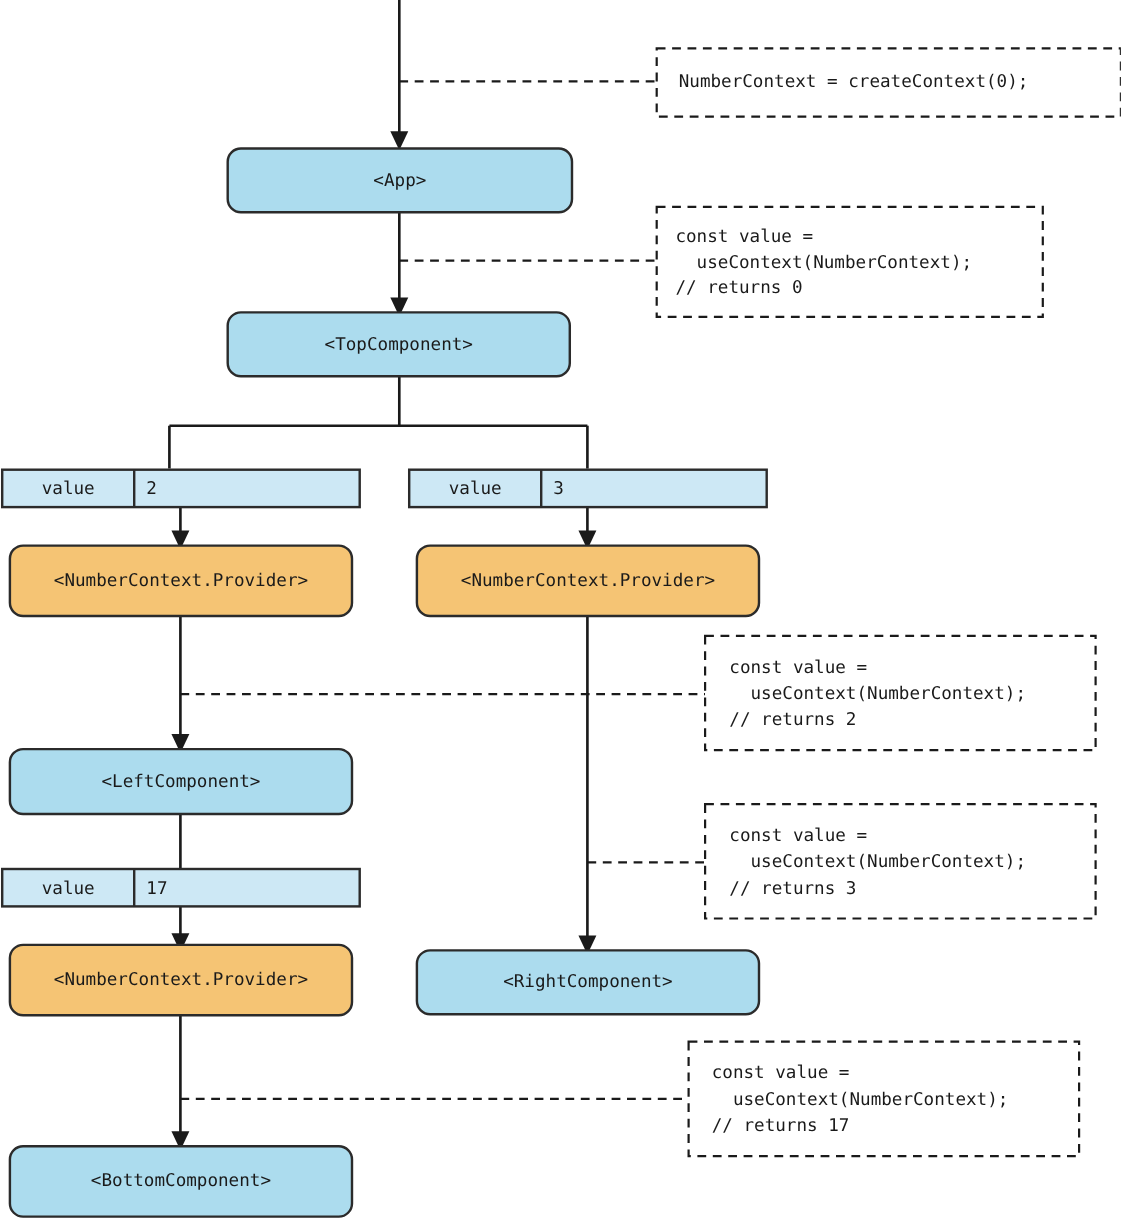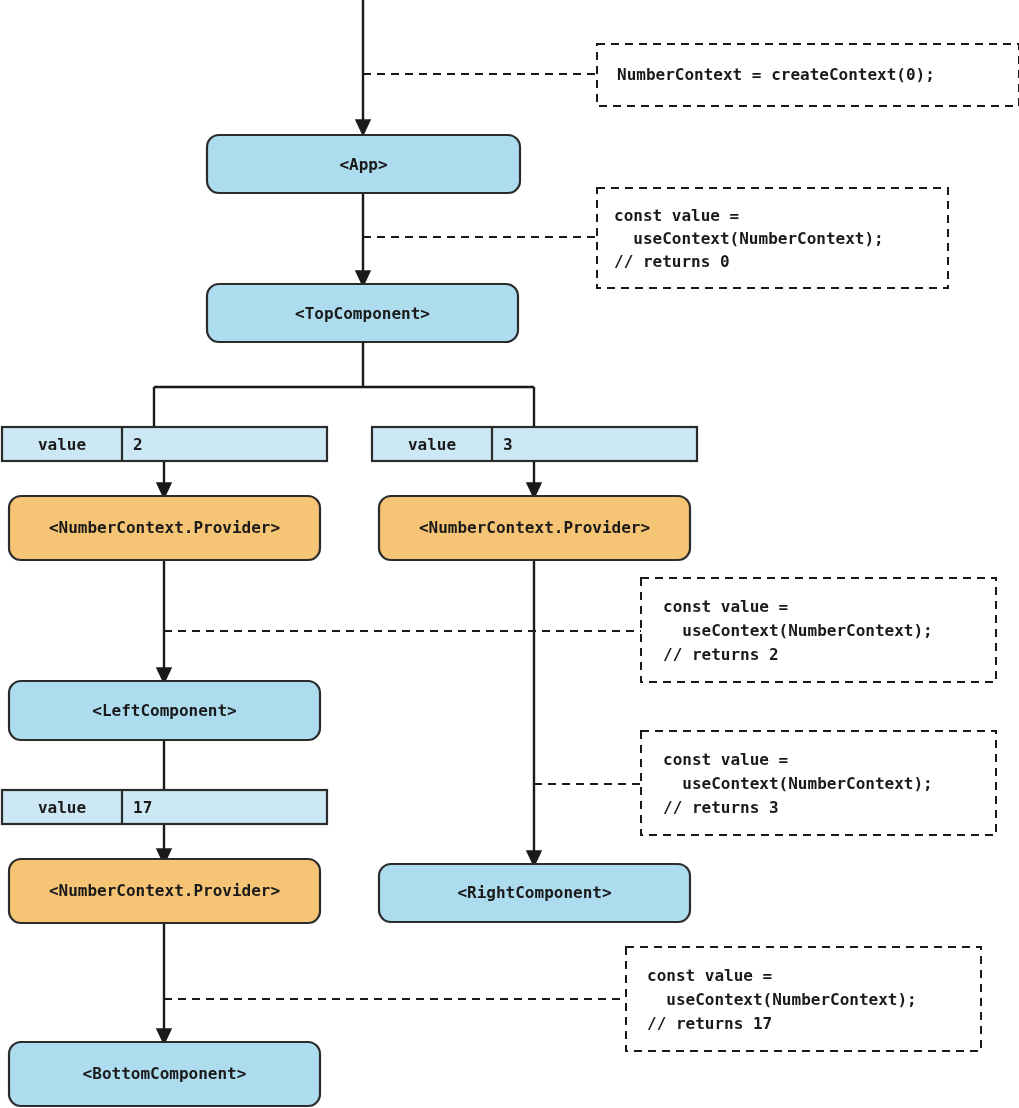--- a/index.html
+++ b/index.html
@@ -10,21 +10,20 @@
   body {
     width: 1019px;
     height: 1108px;
     font-family: "DejaVu Sans Mono", "Liberation Mono", monospace;
     overflow: hidden;
   }
   #diagram-root {
     position: relative;
     width: 973px;
     height: 1108px;
-    font-weight: bold;
   }
   svg#diagram-canvas {
     position: absolute;
     top: 0;
     left: 0;
     width: 1019px;
     height: 1108px;
     display: block;
   }
   .node-label {

